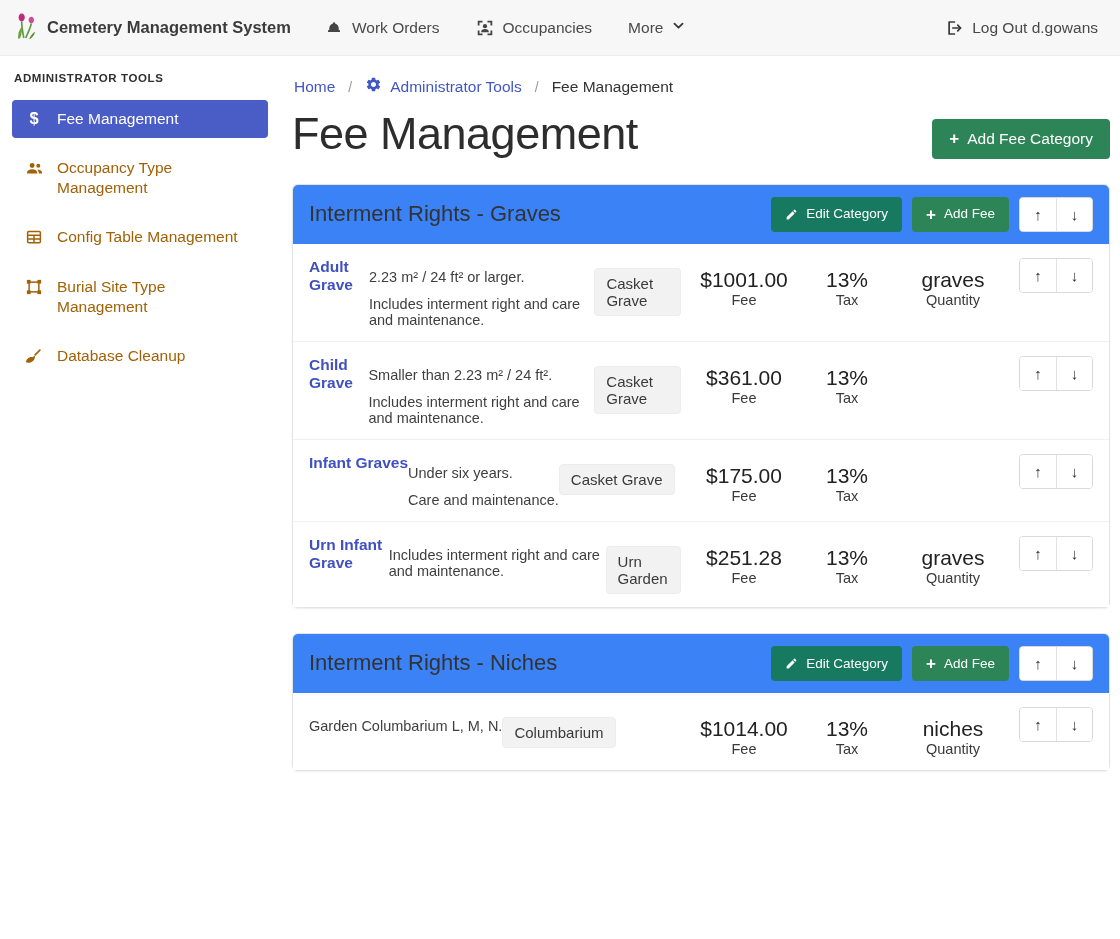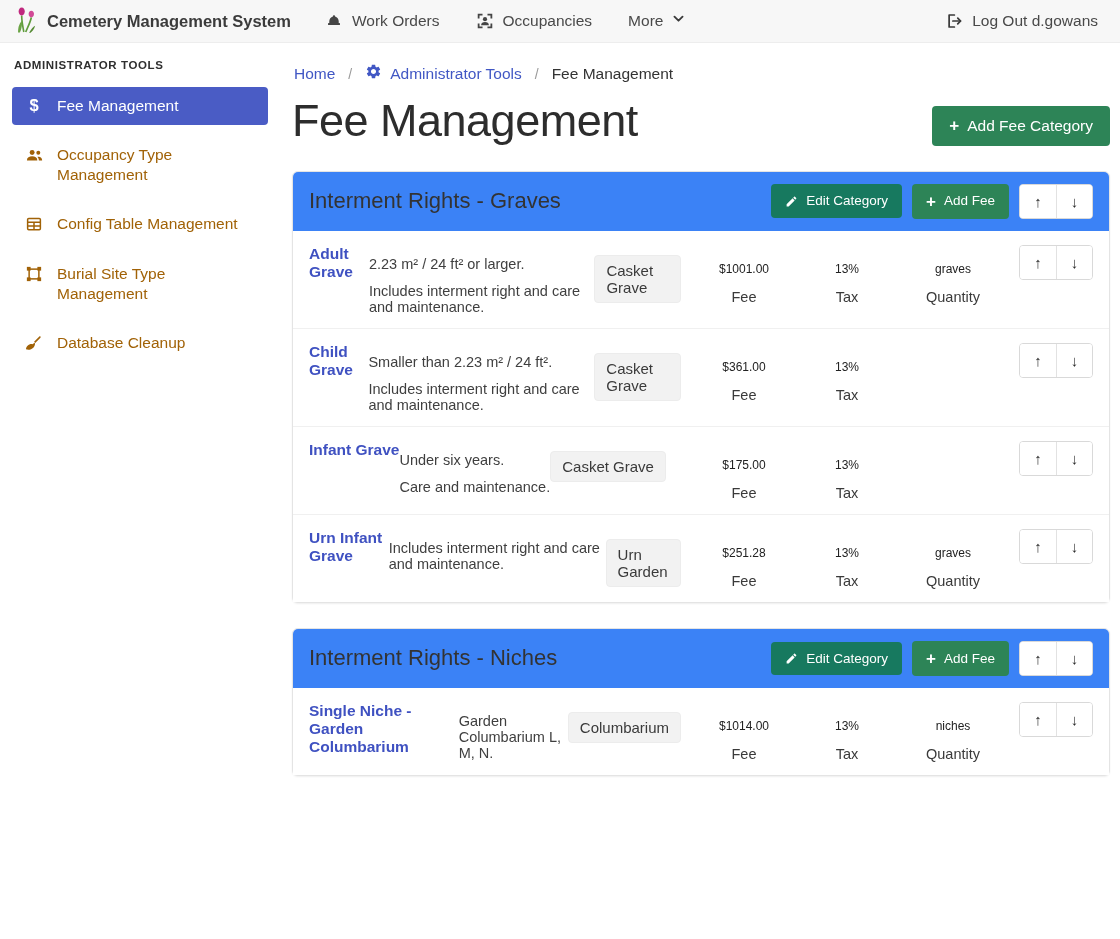--- a/index.html
+++ b/index.html
@@ -1,20 +1,20 @@
 <!DOCTYPE html>
 <html><head>
 <meta charset="utf-8">
 <style>
   *{box-sizing:border-box;margin:0;padding:0}
   html,body{width:1120px;height:939px;overflow:hidden;background:#fff;
     font-family:"Liberation Sans",sans-serif;color:#333}
 
   
-  .navbar{height:43px;background:#f7f7f7;display:flex;align-items:center;
+  .navbar{height:56px;background:#f7f7f7;display:flex;align-items:center;
     padding:0 18px 0 14px;border-bottom:1px solid #ededed}
   .brand{display:flex;align-items:center;gap:8px;font-weight:700;font-size:16.5px;
     color:#3b3b3b;margin-right:34px;cursor:pointer;text-decoration:none}
   .nav-link{display:flex;align-items:flex-start;gap:9px;font-size:15.5px;color:#494949;
     margin-right:36px;cursor:pointer;text-decoration:none}
   .nav-link .i,.logout .i{display:flex;align-items:center}
   .logout{margin-left:auto;margin-right:4px;display:flex;align-items:center;gap:9px;
     font-size:15.5px;color:#494949;cursor:pointer;text-decoration:none}
 
   
@@ -47,38 +47,38 @@
   .btn-lg{font-size:15.5px;padding:12px 17px;margin-top:10px}
   .btn-sm{font-size:13.5px;padding:10px 14px}
   .plus{font-size:17px;font-weight:700;line-height:.9}
 
   
   .category-card{margin-top:25px;border:1px solid #e4e4e4;border-radius:6px;
     box-shadow:0 1px 2px rgba(0,0,0,.07);background:#fff}
   .cat-header{background:#3b82f6;display:flex;align-items:center;padding:12px 16px;
     border-radius:5px 5px 0 0}
   .cat-title{font-size:22px;font-weight:400;color:#333}
-  .cat-actions{margin-left:auto;display:flex;align-items:center;gap:10px}
+  .cat-actions{margin-left:auto;display:flex;gap:10px}
   .arrow-group{display:flex;background:#fff;border:1px solid #d9d9d9;border-radius:4px;overflow:hidden}
   .arrow-btn{width:36px;height:33px;background:#fff;border:none;cursor:pointer;
     font-size:15px;color:#2f2f2f;display:flex;align-items:center;justify-content:center;
     font-family:inherit}
   .arrow-btn + .arrow-btn{border-left:1px solid #e2e2e2}
 
   .fee-row{display:grid;grid-template-columns:1fr 106px 100px 112px 84px;
     padding:14px 16px 13px;border-top:1px solid #f0f0f0;background:#fff}
   .fee-list .fee-row:first-child{border-top:none}
   .fee-main{display:flex;align-items:flex-start;padding-right:10px}
   .fee-name{font-size:15.5px;font-weight:700;color:#3f51c1;text-decoration:none;cursor:pointer}
   .fee-desc{font-size:14.5px;color:#3f3f3f;margin-top:11px}
   .badge{display:inline-block;background:#f2f2f2;border:1px solid #ececec;border-radius:4px;
     padding:6px 11px;font-size:15px;color:#3a3a3a;margin-top:10px}
   .fee-col{text-align:center}
-  .fee-col .val{font-size:12px;color:#222;margin-top:17px}
-  .fee-col .lbl{font-size:14.5px;color:#3a3a3a;margin-top:13px}
+  .fee-col .val{font-size:21px;color:#222;margin-top:10px}
+  .fee-col .lbl{font-size:14.5px;color:#3a3a3a;}
   .fee-col.empty{visibility:hidden}
   .fee-arrows{display:flex;justify-content:flex-end;align-items:flex-start}
 </style>
 </head>
 <body>
 
 <nav class="navbar">
   <a class="brand">
     <span class="i">
       <svg width="25" height="29" viewBox="0 0 26 30">
@@ -309,21 +309,21 @@
                   </button>
         <button class="arrow-btn">
                     <span>↓</span>
                   </button>
       </div>
     </div>
   </div>
 
   <div class="fee-row">
     <div class="fee-main">
-      <a class="fee-name">Infant Grave</a>
+      <a class="fee-name">Infant Graves</a>
       <div class="fee-descs">
                   <div class="fee-desc">Under six years.</div>
                   <div class="fee-desc">Care and maintenance.</div>
                 </div>
       <span class="badge">Casket Grave</span>
     </div>
     <div class="fee-col">
       <div class="val">$175.00</div>
       <div class="lbl">Fee</div>
     </div>
@@ -403,21 +403,20 @@
                 </button>
           <button class="arrow-btn">
                   <span>↓</span>
                 </button>
         </div>
       </div>
     </header>
     <div class="fee-list">
   <div class="fee-row">
     <div class="fee-main">
-      <a class="fee-name">Single Niche - Garden Columbarium</a>
       <div class="fee-descs">
                   <div class="fee-desc">Garden Columbarium L, M, N.</div>
                 </div>
       <span class="badge">Columbarium</span>
     </div>
     <div class="fee-col">
       <div class="val">$1014.00</div>
       <div class="lbl">Fee</div>
     </div>
     <div class="fee-col">

